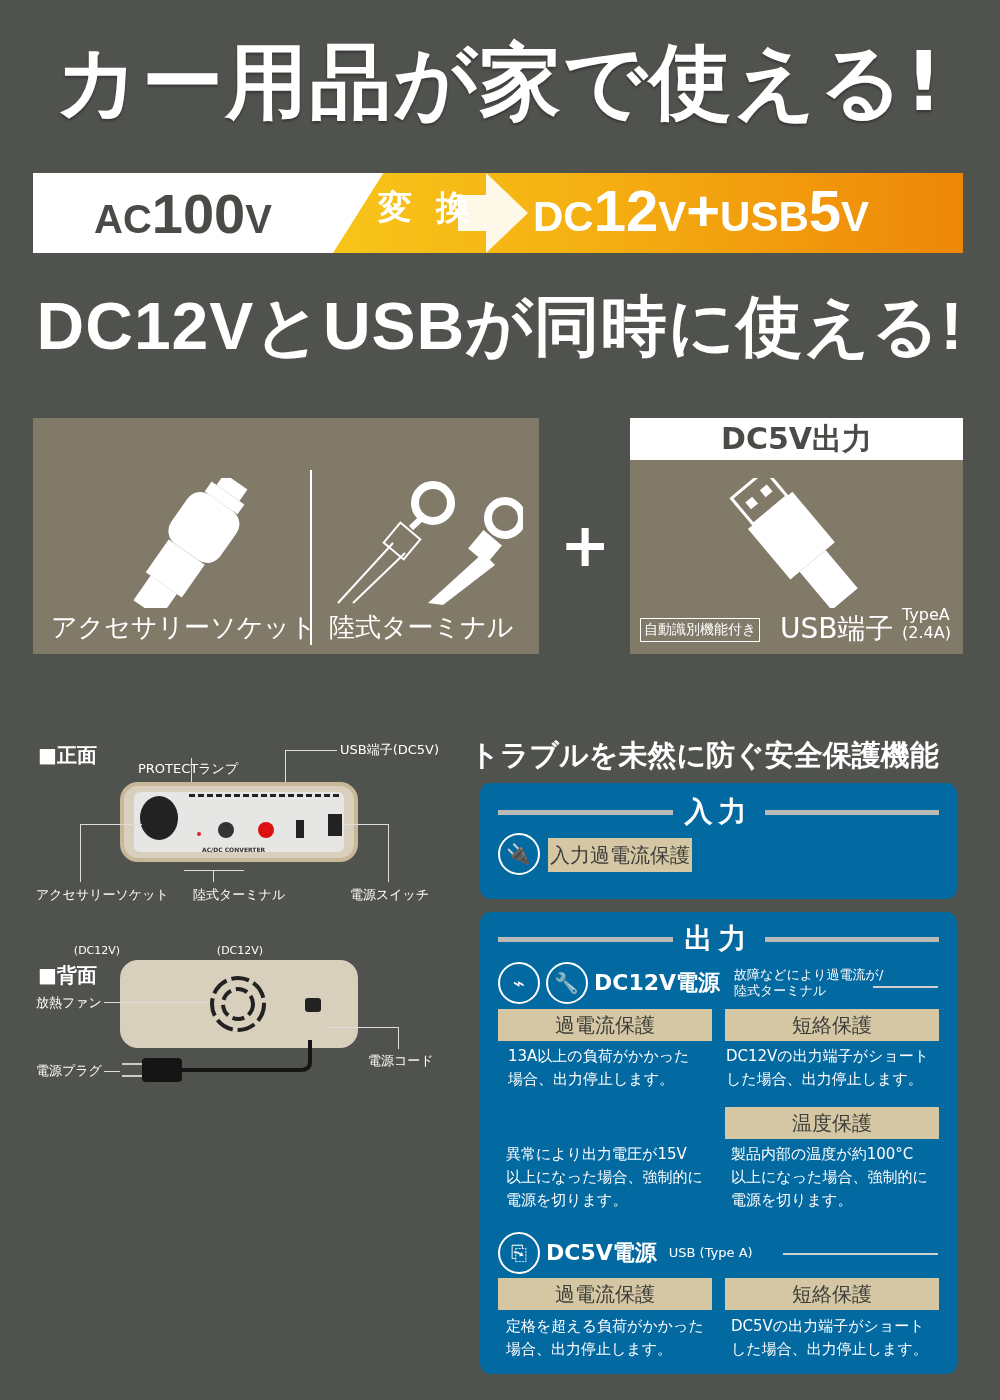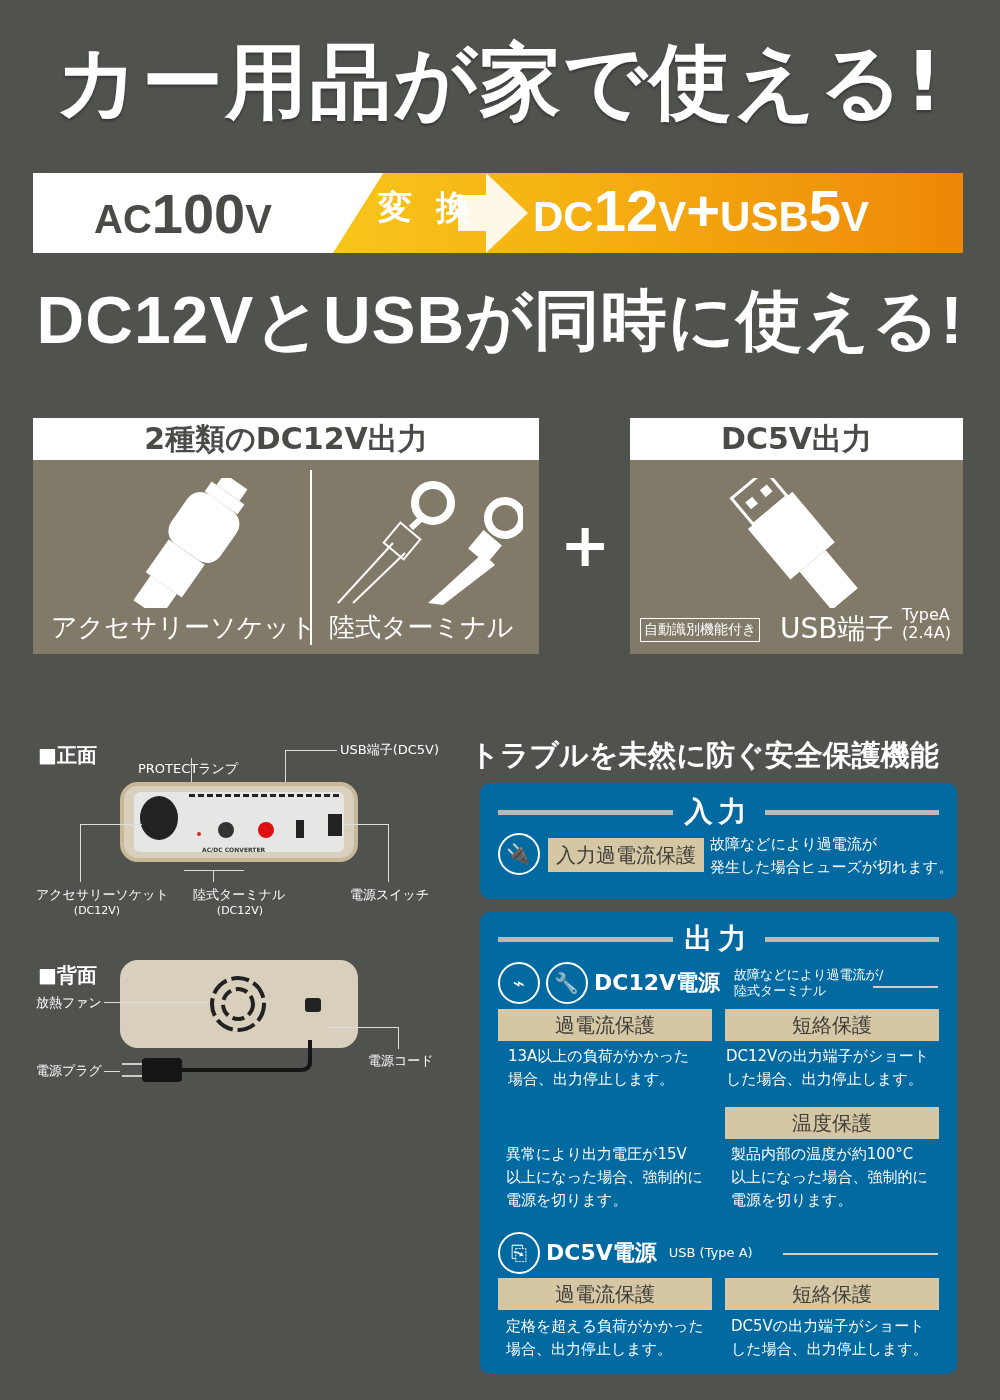--- a/index.html
+++ b/index.html
@@ -38,21 +38,21 @@
     position: absolute; left: 345px; top: 12px; font-size: 34px; font-weight: bold;
     color: #fff; letter-spacing: 24px;
   }
   .band .dcusb {
     position: absolute; left: 500px; top: 4px; font-size: 58px; font-weight: bold;
     color: #fff; font-family: "Liberation Sans", sans-serif; white-space: nowrap;
   }
   .band .dcusb small { font-size: 42px; }
 
   .headline2 {
-    left: 0; top: 276px; width: 1000px; text-align: center;
+    left: 0; top: 282px; width: 1000px; text-align: center;
     font-size: 66px; font-weight: bold; letter-spacing: 1px;
     font-family: "Liberation Sans", "DejaVu Sans", sans-serif;
   }
 
   
   .card { background: #827a68; }
   .card .card-head {
     background: #fff; color: #4a4b47; text-align: center;
     font-size: 30px; font-weight: bold; height: 42px; line-height: 42px;
   }
@@ -64,21 +64,21 @@
   .badge-auto {
     position: absolute; left: 10px; top: 200px; border: 1.5px solid #fff;
     font-size: 14px; padding: 2px 3px; color: #fff;
   }
   .usb-lbl { position: absolute; left: 150px; top: 192px; font-size: 28px; color: #fff; }
   .typea { position: absolute; left: 272px; top: 188px; font-size: 16px; line-height: 18px; color: #fff; text-align: left; }
 
   
   .sec-title { font-size: 20px; font-weight: bold; color: #fff; }
   .callout { font-size: 13px; color: #fff; white-space: nowrap; }
-  .callout-sub { font-size: 11px; color: #fff; text-align: center; }
+  .callout-sub { font-size: 11px; color: #fff; text-align: center; margin-top: 40px; }
   .line { background: #ddd; position: absolute; }
 
   .device-front {
     left: 120px; top: 782px; width: 238px; height: 80px; border-radius: 18px;
     background: #d9cfbd; border: 4px solid #c7b89a;
   }
   .device-front .panel { position: absolute; left: 10px; top: 6px; right: 10px; bottom: 6px; background: #e6e6e4; border-radius: 6px; }
   .device-back {
     left: 120px; top: 960px; width: 238px; height: 88px; border-radius: 18px;
     background: #d9cfbd;
@@ -122,21 +122,20 @@
   </svg>
   <div class="henkan">変換</div>
   <div class="dcusb">
     <small>DC</small><span>12</span><small>V</small><span>+</span><small>USB</small><span>5</span><small>V</small>
   </div>
 </div>
 
 <div class="abs headline2">DC12VとUSBが同時に使える!</div>
 
 <div class="abs card card1">
-  <div class="card-head">2種類のDC12V出力</div>
   <svg class="abs" style="left:80px;top:60px" width="160" height="130" viewBox="0 0 160 130">
     <g transform="rotate(35 80 65)" fill="#fff">
       <rect x="66" y="-10" width="28" height="14"></rect>
       <rect x="60" y="4" width="40" height="12"></rect>
       <rect x="50" y="16" width="60" height="60" rx="16"></rect>
       <rect x="58" y="76" width="44" height="40"></rect>
       <rect x="64" y="116" width="32" height="30"></rect>
     </g>
   </svg>
   <div class="divider"></div>
@@ -236,25 +235,21 @@
 
 <div class="abs safety-title">トラブルを未然に防ぐ安全保護機能</div>
 
 <div class="abs box box-in">
   <div class="sec-head" style="top:10px">
     <div class="rule"></div>
     <div class="t">入力</div>
     <div class="rule"></div>
   </div>
   <div class="abs circle-icon" style="left:18px;top:50px">🔌</div>
-  <div class="abs tag" style="left:68px;top:55px;width:156px;height:34px;line-height:34px">入力過電流保護</div>
-  <div class="abs desc" style="left:230px;top:50px;white-space:nowrap">
-    <div>故障などにより過電流が</div>
-    <div>発生した場合ヒューズが切れます。</div>
-  </div>
+  <div class="abs tag" style="left:68px;top:55px;width:144px;height:34px;line-height:34px">入力過電流保護</div>
 </div>
 
 <div class="abs box box-out">
   <div class="sec-head" style="top:8px">
     <div class="rule"></div>
     <div class="t">出力</div>
     <div class="rule"></div>
   </div>
 
   <div class="power-head" style="left:18px;top:50px">

